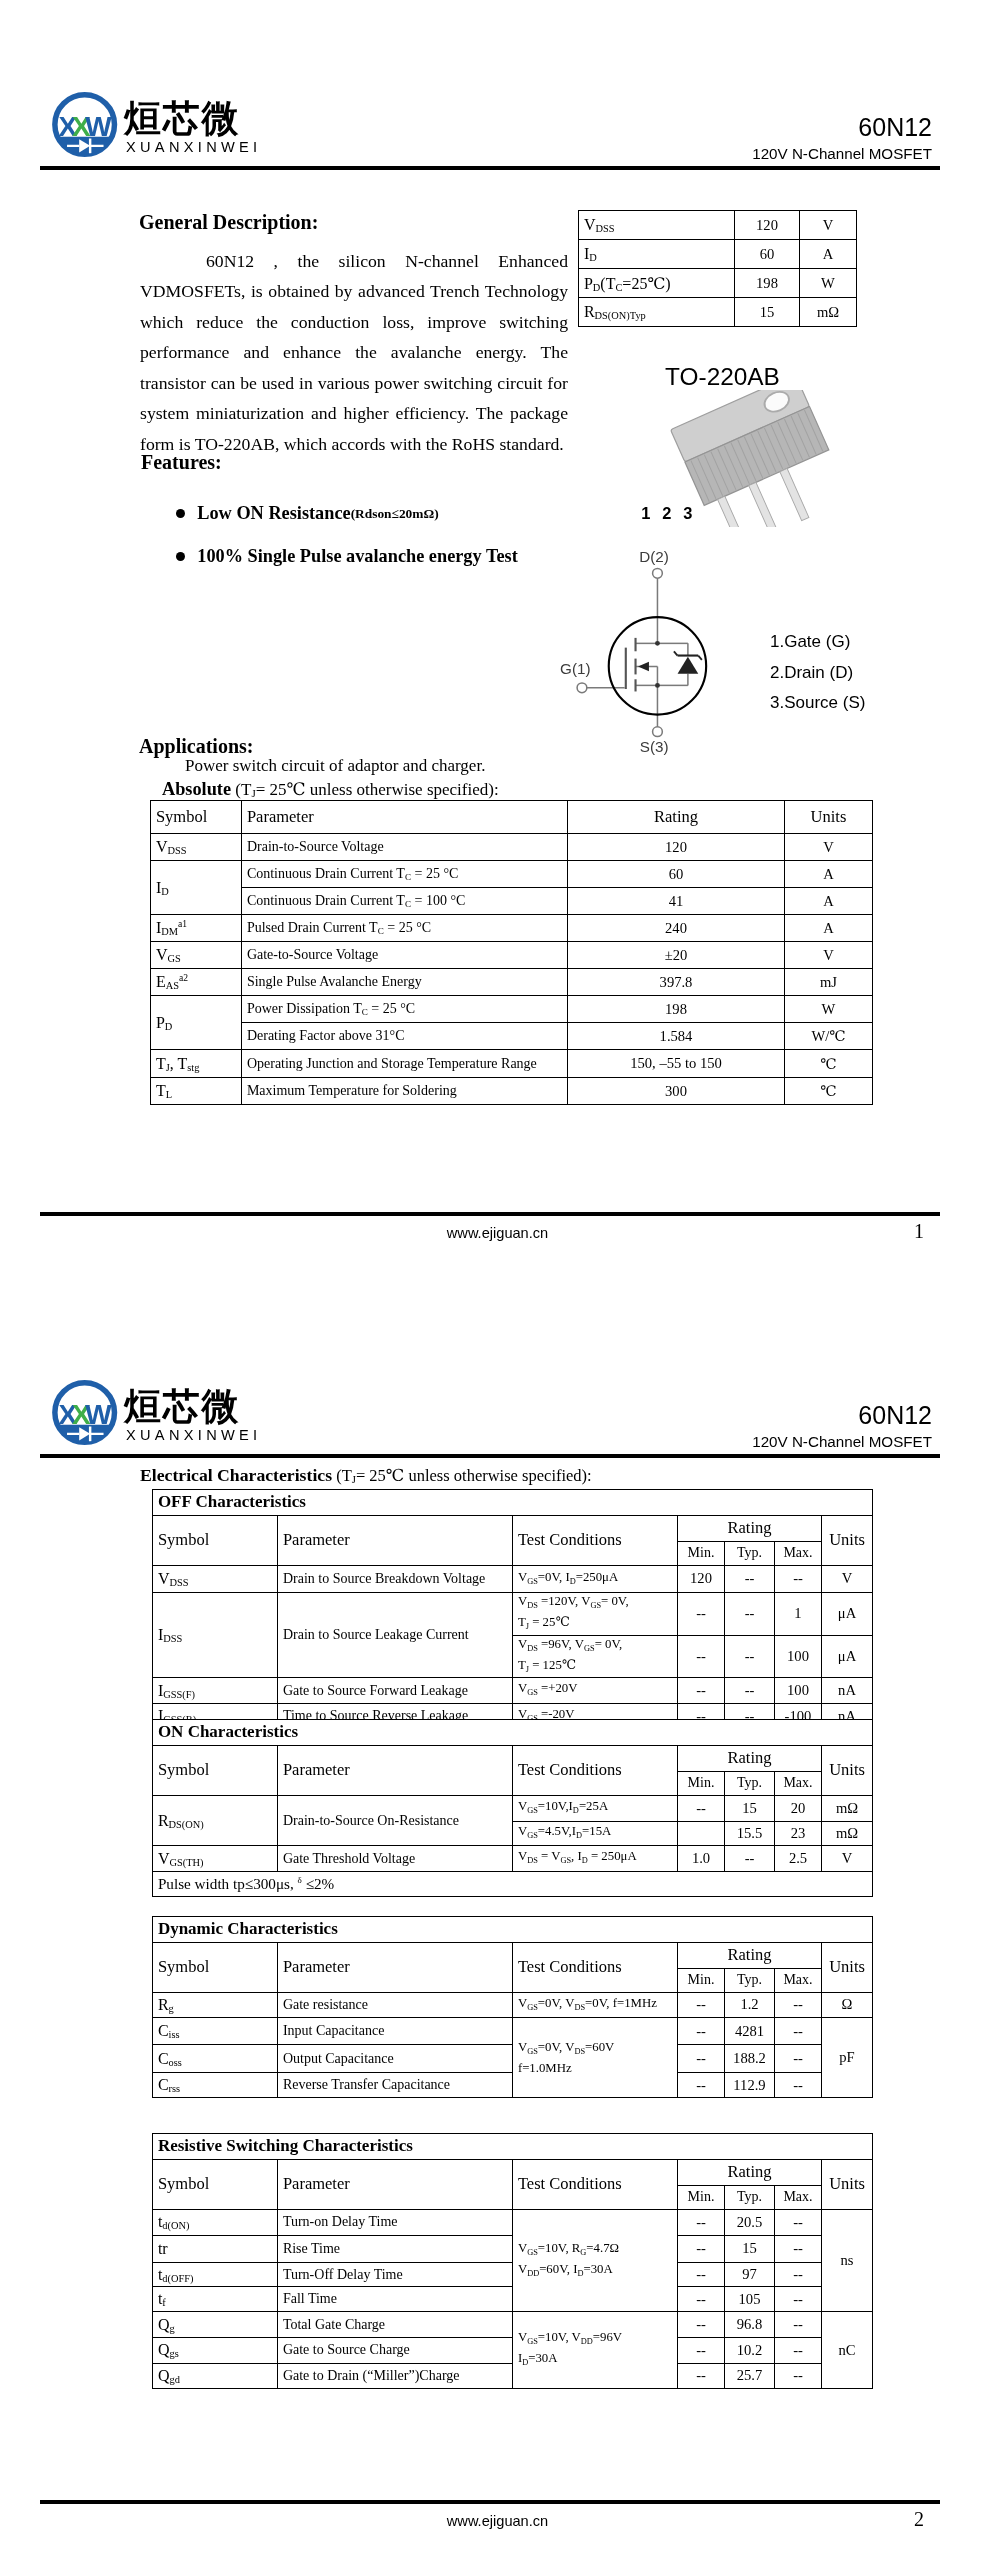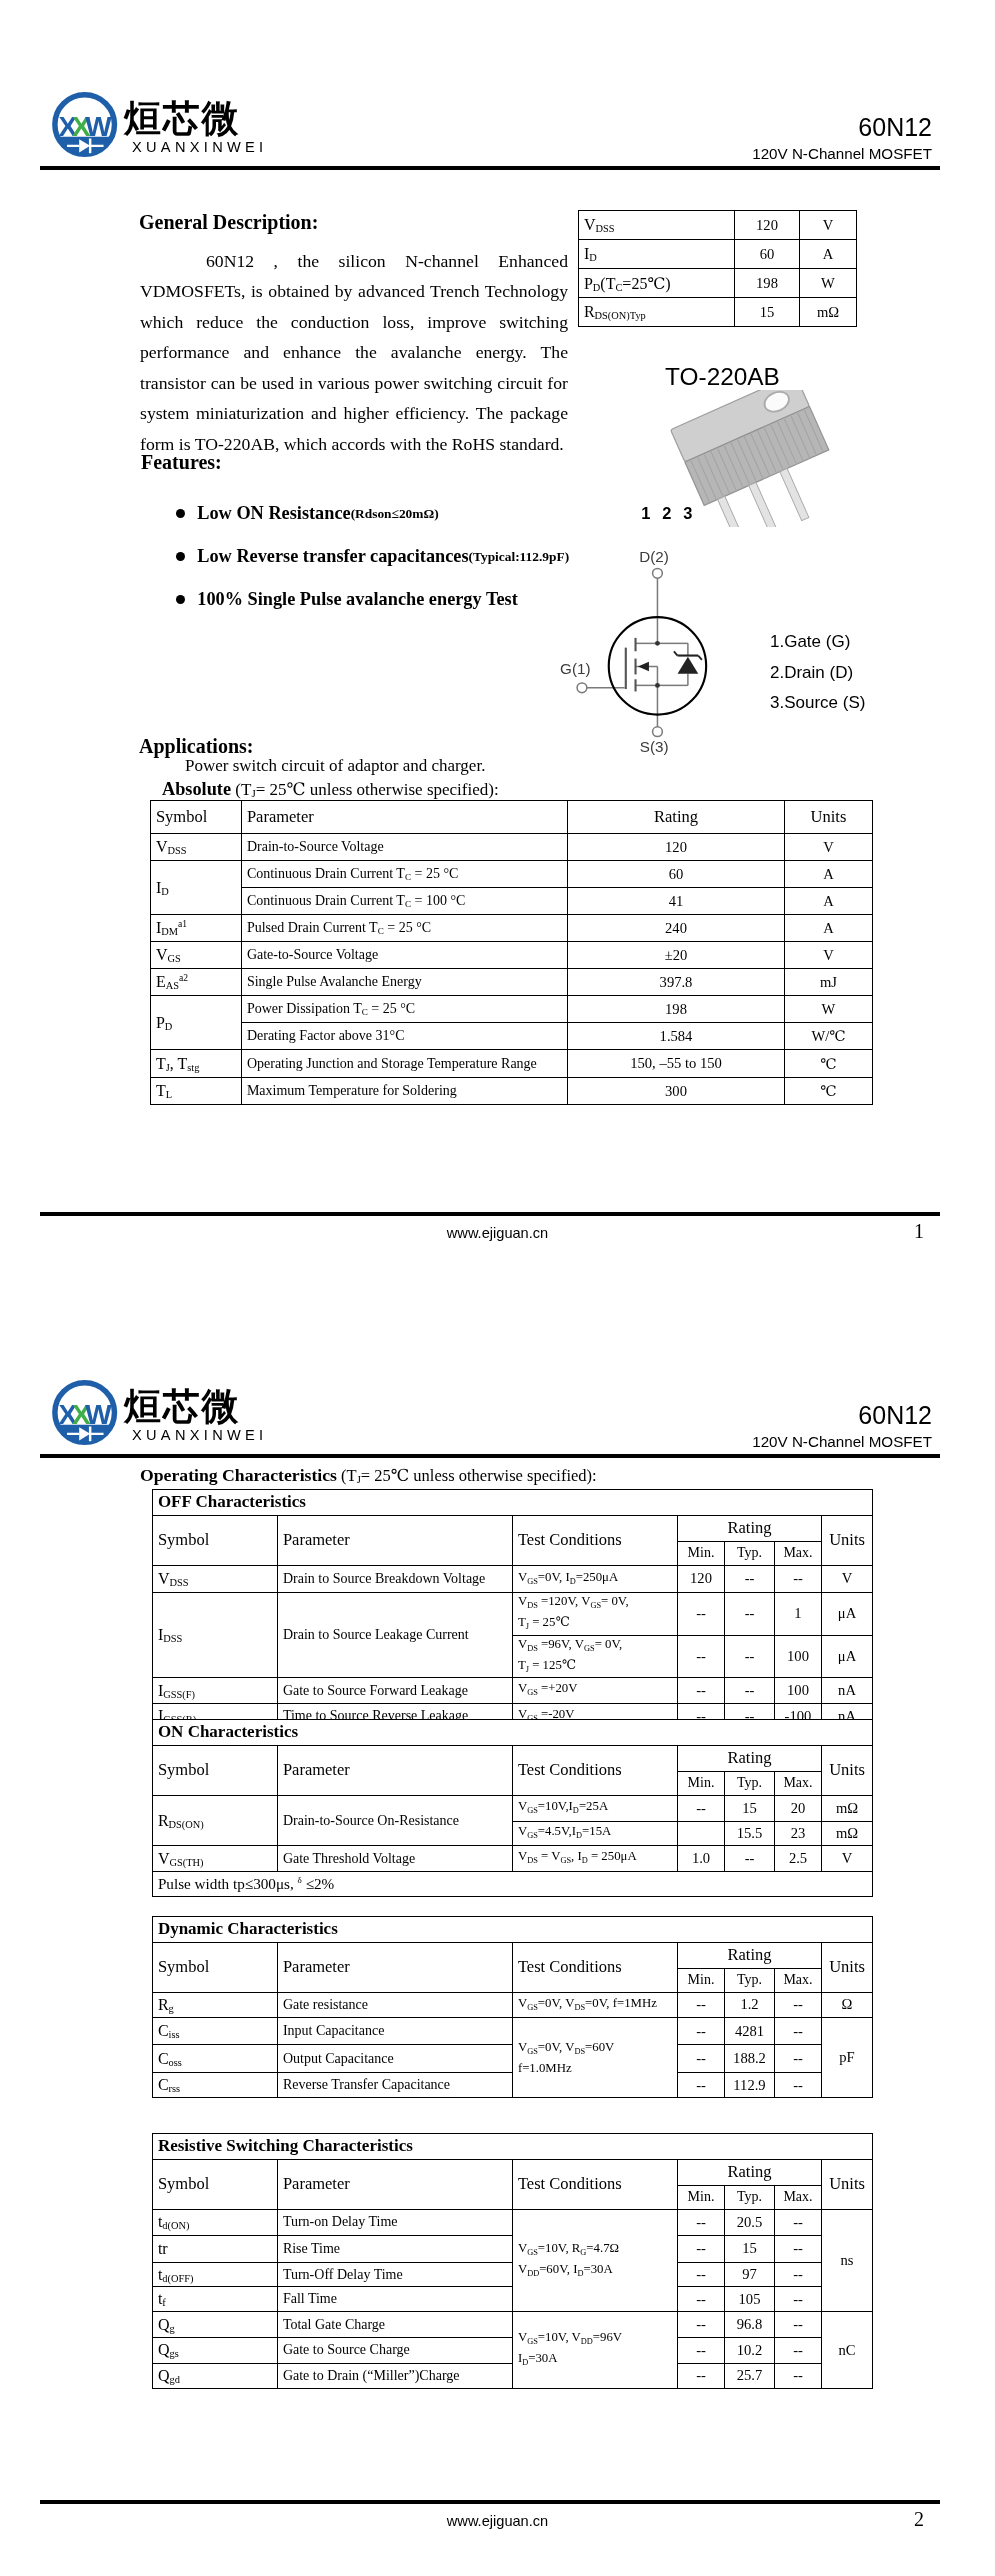--- a/index.html
+++ b/index.html
@@ -2,21 +2,21 @@
 <html style="font-size:9.8px"><head>
 <meta charset="utf-8">
 <style>
   html,body{margin:0;padding:0;background:#9a9a9a;}
   .doc{width:995px;margin:0 auto;background:#ffffff;font-family:"Liberation Serif","DejaVu Serif","DejaVu Sans",serif;color:#000;}
   .page{position:relative;width:995px;height:1288px;background:#fff;overflow:hidden;}
 
   
   .logo-svg{position:absolute;left:50px;top:89px;width:73px;height:76px;}
   .brand-cn{position:absolute;left:124px;top:94px;font-size:37px;font-weight:bold;font-family:"Liberation Sans","DejaVu Sans",sans-serif;letter-spacing:1.8px;}
-  .brand-en{position:absolute;left:132px;top:139px;font-size:14.6px;letter-spacing:4.3px;font-family:"Liberation Sans","DejaVu Sans",sans-serif;}
+  .brand-en{position:absolute;left:126px;top:139px;font-size:14.6px;letter-spacing:4.3px;font-family:"Liberation Sans","DejaVu Sans",sans-serif;}
   .part-no{position:absolute;right:63px;top:113px;font-size:25px;font-family:"Liberation Sans","DejaVu Sans",sans-serif;}
   .part-sub{position:absolute;right:63px;top:145px;font-size:15.2px;font-family:"Liberation Sans","DejaVu Sans",sans-serif;}
   .hrule{position:absolute;left:40px;width:900px;top:166px;height:4.3px;background:#000;}
 
   
   .frule{position:absolute;left:40px;width:900px;top:1212px;height:4.3px;background:#000;}
   .fsite{position:absolute;left:0;width:100%;top:1225px;text-align:center;font-size:14.6px;font-family:"Liberation Sans","DejaVu Sans",sans-serif;}
   .fpage{position:absolute;right:71px;top:1220px;font-size:20px;}
 
   
@@ -158,25 +158,20 @@
 
     <h2 class="h-feat">Features:</h2>
     <ul class="feat">
       <li>
           <span class="bullet"></span>
           <span class="fmain">Low ON Resistance</span>
           <span class="fnote">(Rdson≤20mΩ)</span>
         </li>
       <li>
           <span class="bullet"></span>
-          <span class="fmain">Low Reverse transfer capacitances</span>
-          <span class="fnote">(Typical:112.9pF)</span>
-        </li>
-      <li>
-          <span class="bullet"></span>
           <span class="fmain">100% Single Pulse avalanche energy Test</span>
           <span class="fnote"></span>
         </li>
     </ul>
 
     <svg class="mos" viewBox="0 0 330 340">
       <g stroke="#7a7a7a" stroke-width="2.5" fill="none">
         <circle cx="160" cy="40" r="8"></circle>
         <line x1="160" y1="48" x2="160" y2="155"></line>
         <circle cx="36" cy="228" r="8"></circle>
@@ -328,21 +323,21 @@
         <text x="36" y="76" fill="#3fae49">X</text>
         <text x="58" y="76" fill="#1f5fa9">W</text>
       </g>
     </svg>
     <div class="brand-cn">烜芯微</div>
     <div class="brand-en">XUANXINWEI</div>
     <div class="part-no">60N12</div>
     <div class="part-sub">120V N-Channel MOSFET</div>
     <div class="hrule"></div>
 
-    <div class="p2-title"><span class="b">Operating Characteristics</span><span> (T<sub>J</sub>= 25℃  unless otherwise specified):</span></div>
+    <div class="p2-title"><span class="b">Electrical Characteristics</span><span> (T<sub>J</sub>= 25℃  unless otherwise specified):</span></div>
 
     <table class="t ec off">
       <colgroup>
           <col style="width:125px">
           <col style="width:235px">
           <col style="width:165px">
           <col style="width:47px">
           <col style="width:50px">
           <col style="width:47px">
           <col style="width:51px">

